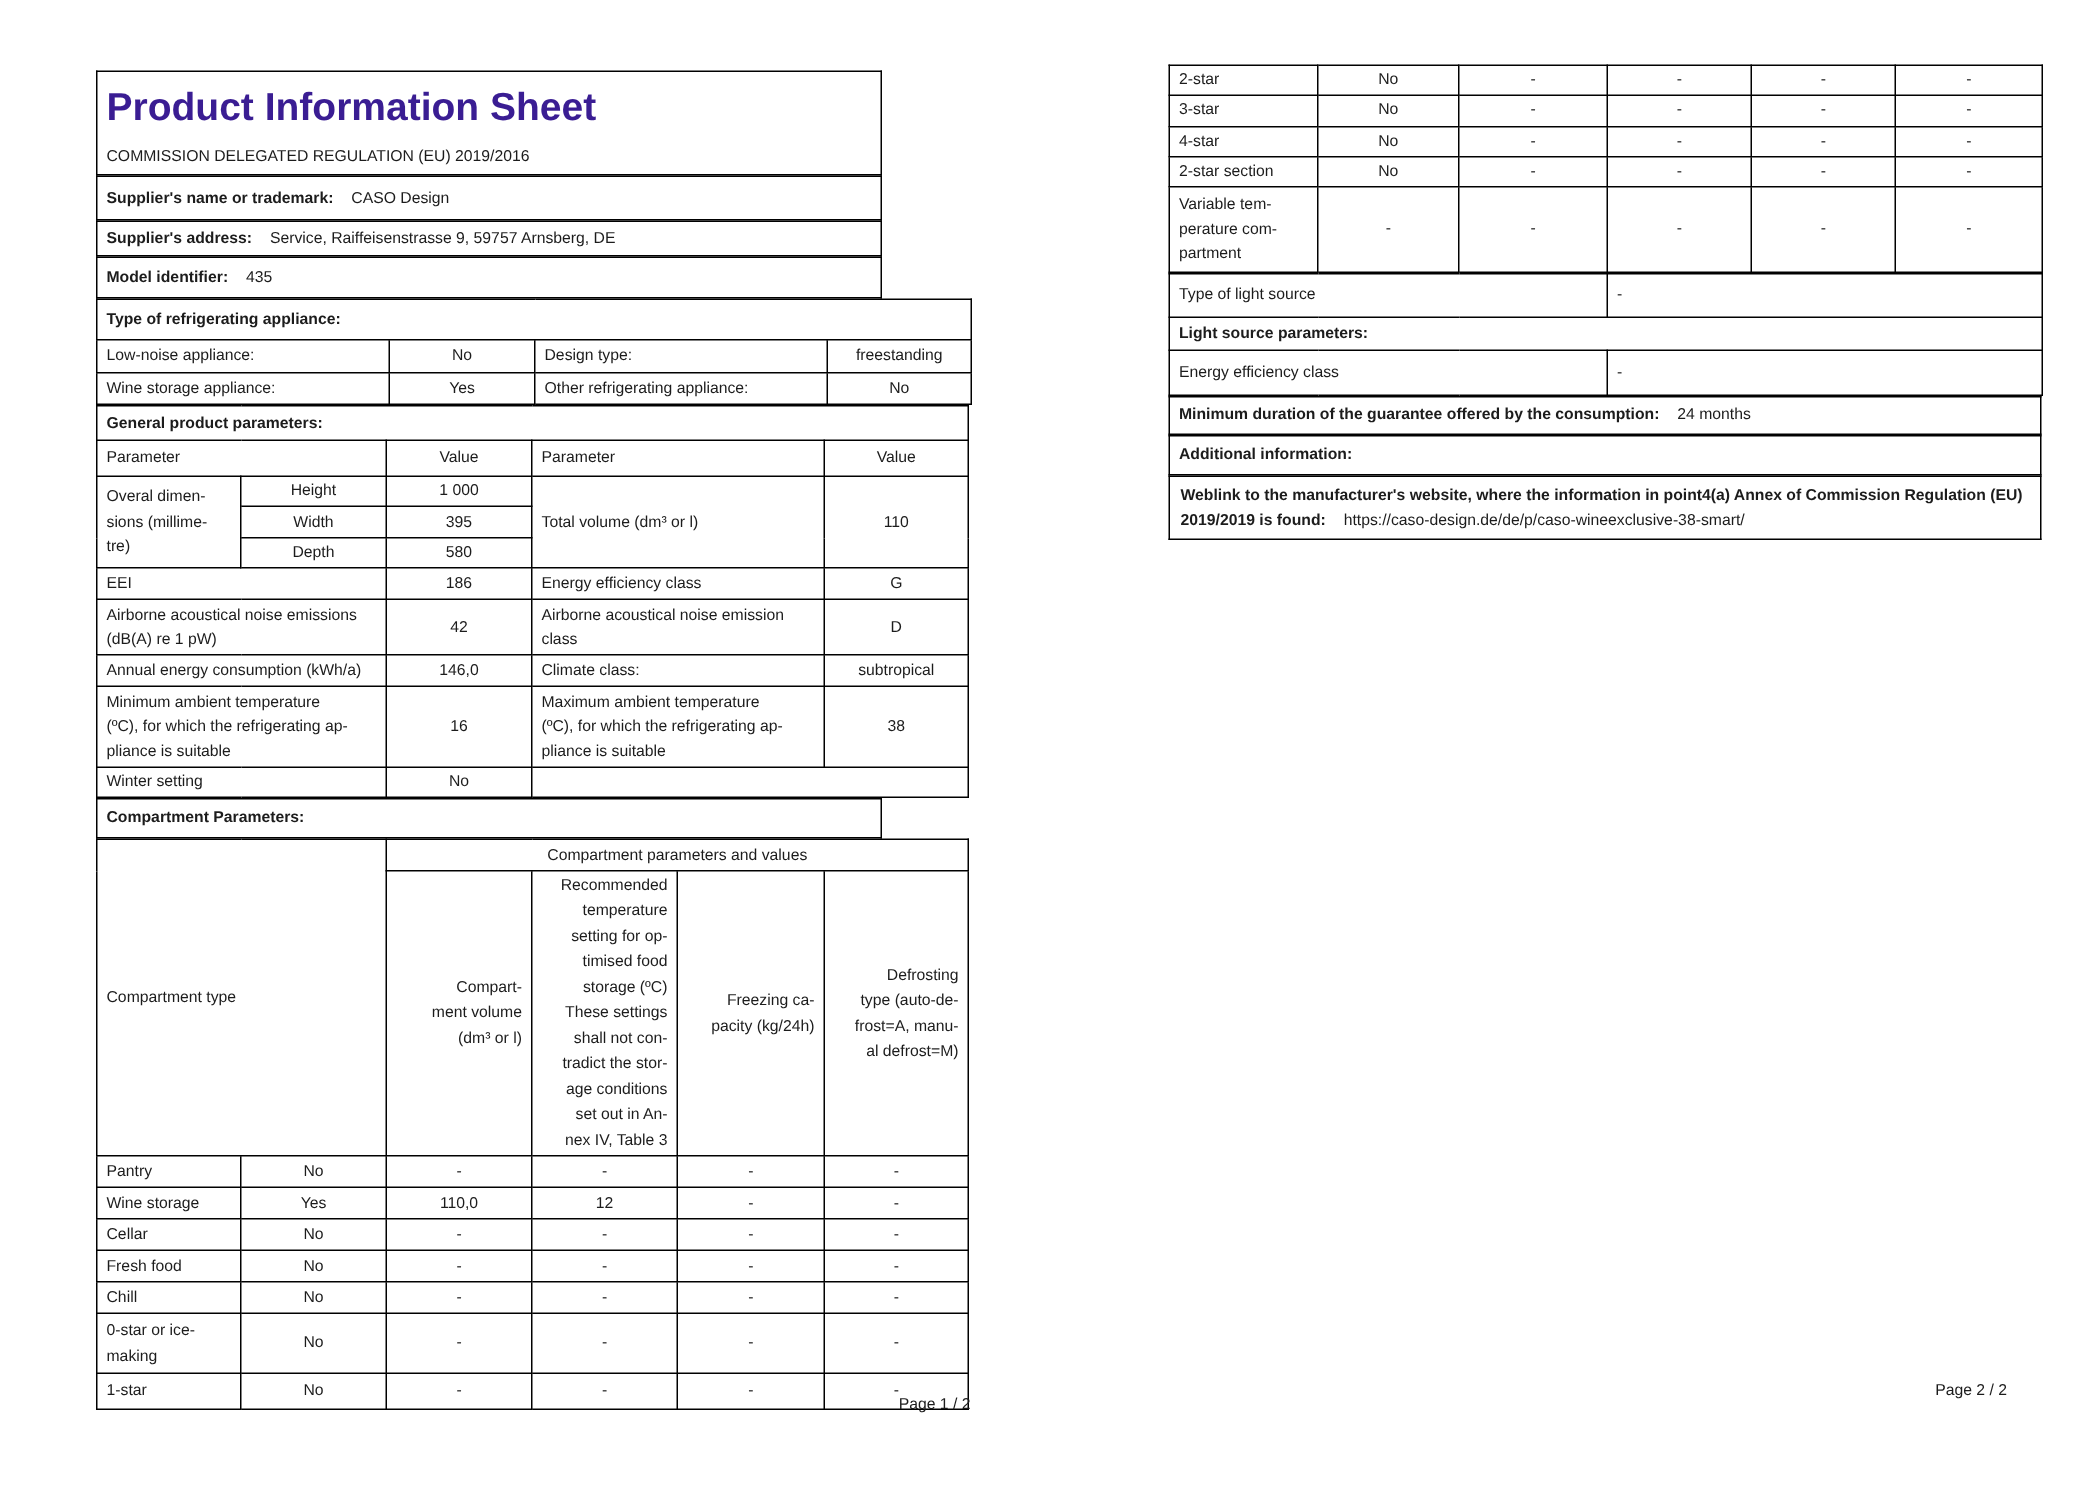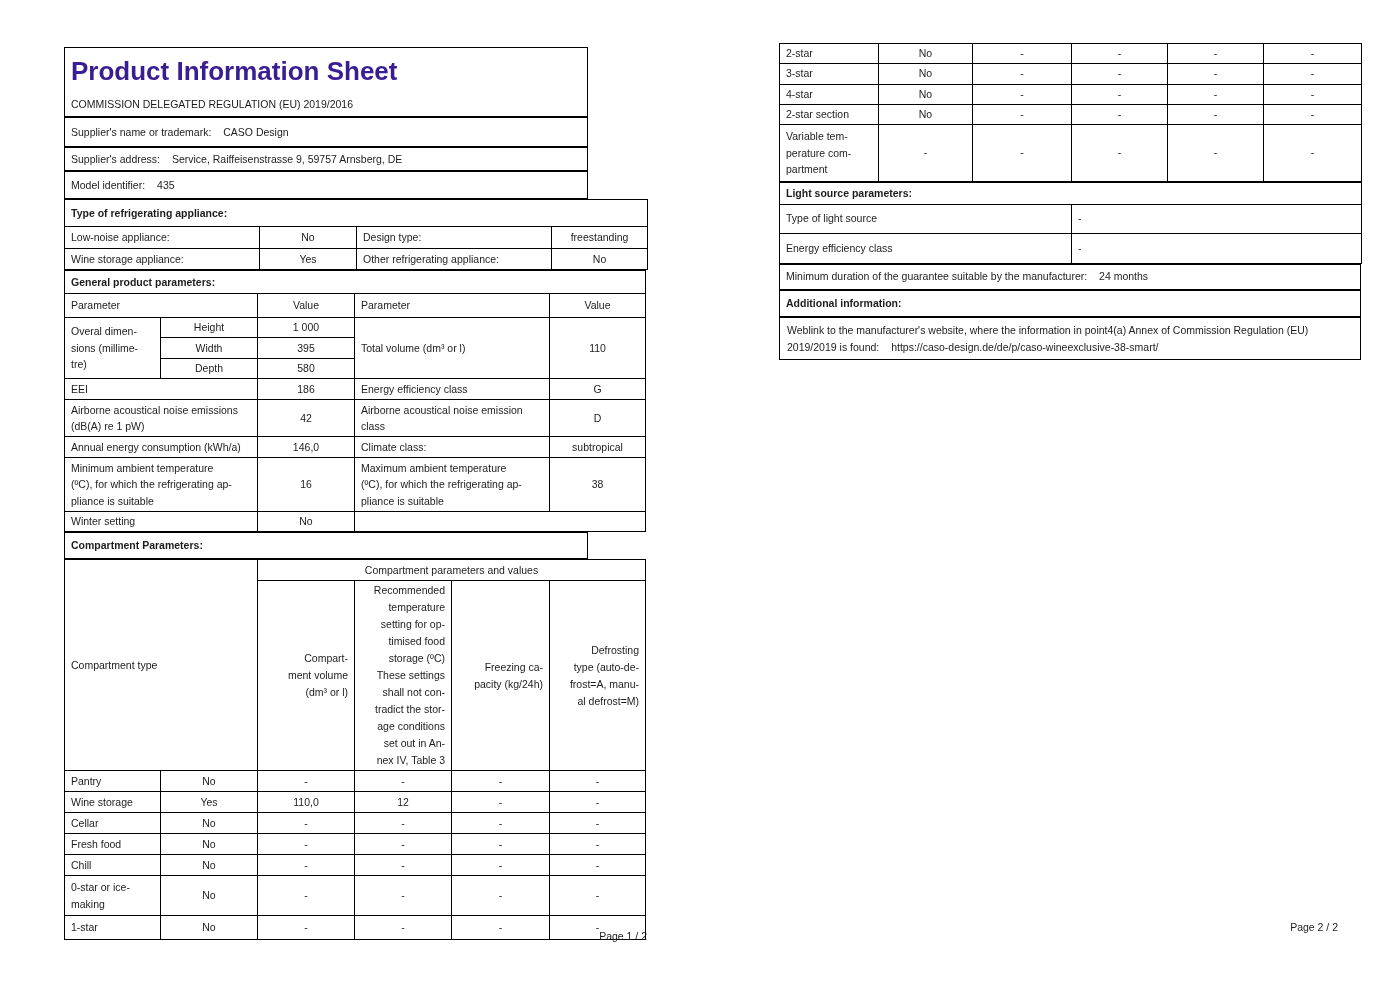--- a/index.html
+++ b/index.html
@@ -11,21 +11,21 @@
   .page{position:absolute;}
   #page1{left:64px;top:47px;width:524px;}
   #page2{left:756px;top:43px;width:582px;padding-left:23px;}
   table{border-collapse:collapse;table-layout:fixed;width:100%;}
   td{border:1px solid #000;padding:1px 6px;vertical-align:middle;
      font-size:10.5px;line-height:1.45;overflow:hidden;}
   td.lbl{text-align:left;}
   td.val{text-align:center;padding:1px 2px;}
   td.pre{white-space:pre-line;line-height:16.5px;}
   .sect-head{font-weight:bold;}
-  .b{font-weight:normal;}
+  .b{font-weight:bold;}
   .gap{margin-left:9px;font-weight:normal;}
   #title-cell{padding:6px 6px 4px 6px;vertical-align:top;}
   h1.doc-title{
     font-size:26px;line-height:30px;margin:2px 0 0 0;color:#3a1d93;
     font-weight:bold;letter-spacing:0px;
   }
   .regulation{margin-top:11px;font-size:10.5px;color:#1c1c1c;}
   .comp-head{white-space:pre-line;line-height:17px;text-align:right;vertical-align:middle;}
   .footer{position:absolute;font-size:10.5px;color:#1c1c1c;}
   #footer1{left:64px;top:930px;width:583px;text-align:right;}
@@ -347,39 +347,39 @@
   <table>
     <colgroup>
         <col style="width:99px">
         <col style="width:94px">
         <col style="width:99px">
         <col style="width:96px">
         <col style="width:96px">
         <col style="width:98px">
       </colgroup>
     <tbody>
-        <tr style="height:22px">
-      <td colspan="6" class="lbl sect-head">Light source parameters:</td>
-    </tr>
-    <tr style="height:29px">
+        <tr style="height:29px">
       <td colspan="3" class="lbl">Type of light source</td>
       <td colspan="3" class="lbl">-</td>
+    </tr>
+    <tr style="height:22px">
+      <td colspan="6" class="lbl sect-head">Light source parameters:</td>
     </tr>
     <tr style="height:30px">
       <td colspan="3" class="lbl">Energy efficiency class</td>
       <td colspan="3" class="lbl">-</td>
     </tr>
   </tbody>
     </table>
 
   <table>
     <tbody>
         <tr style="height:25px">
       <td class="lbl">
-        <span class="b">Minimum duration of the guarantee suitable by the manufacturer:</span>
+        <span class="b">Minimum duration of the guarantee offered by the consumption:</span>
         <span class="gap">24 months</span>
       </td>
     </tr>
   </tbody>
     </table>
 
   <table>
     <tbody>
         <tr style="height:26px">
       <td class="lbl sect-head">Additional information:</td>

